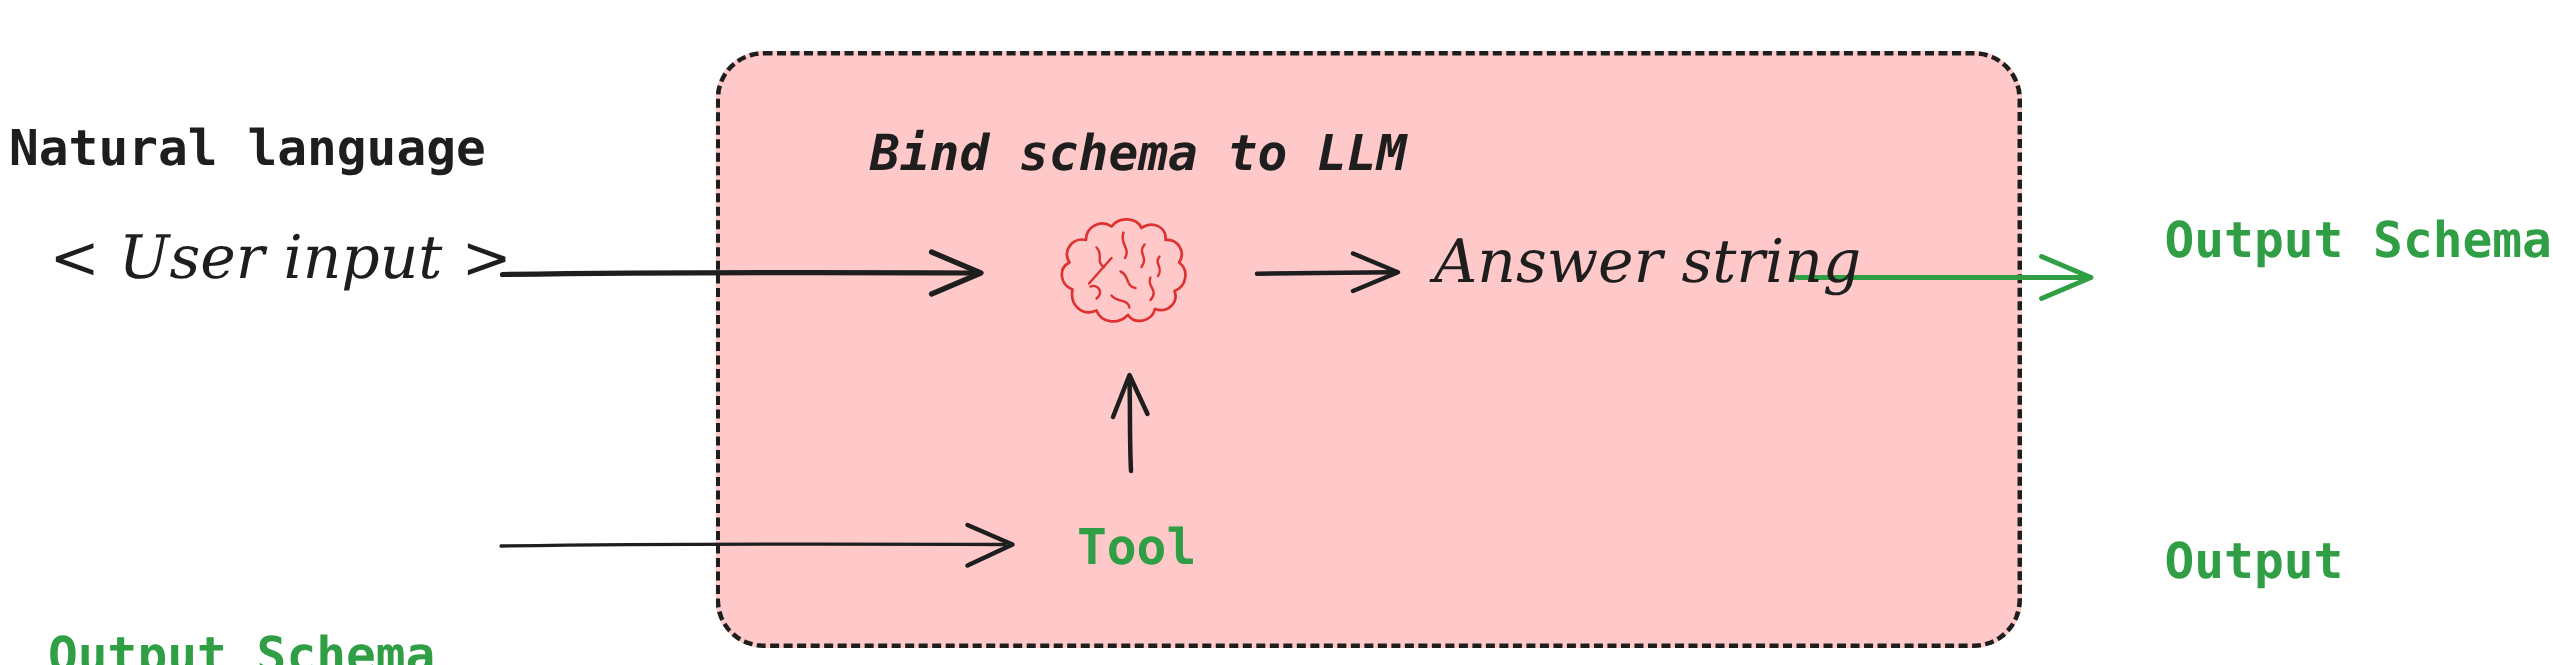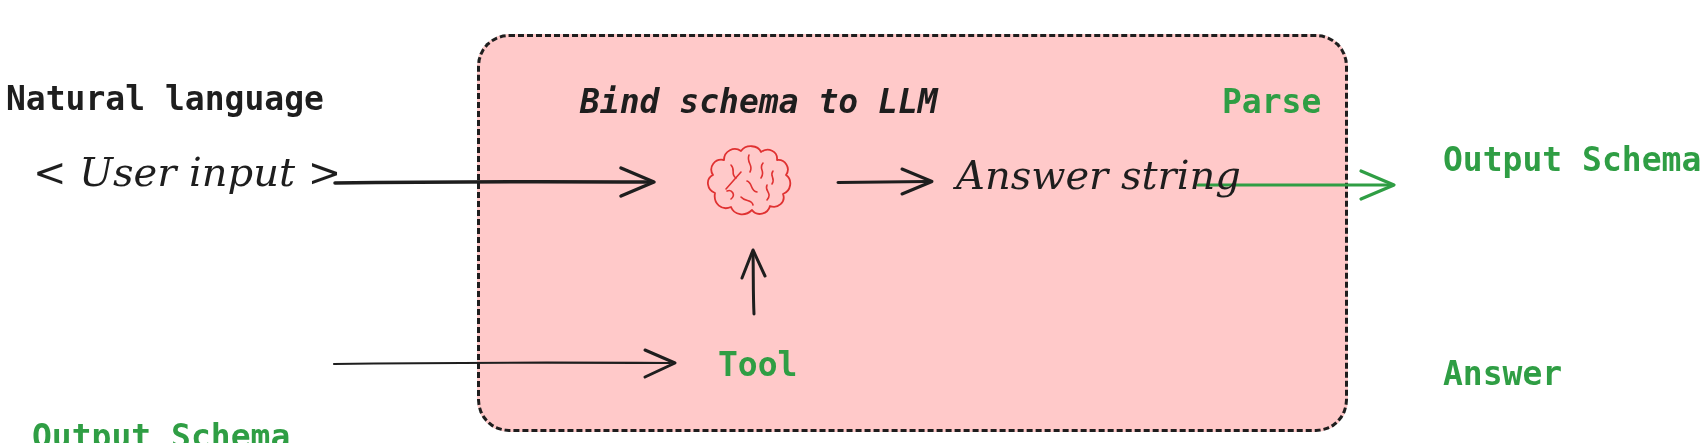--- a/index.html
+++ b/index.html
@@ -115,27 +115,26 @@
   <div class="abs hand" style="left:33px; top:127px;">&lt; User input &gt;</div>
 
   <div class="abs code green-text schema-block" style="left:32px; top:312px;">
     <div class="line">Output Schema</div>
     
     
   </div>
 
   <div class="abs code" style="left:580px; top:58px;font-style:italic;">Bind schema to LLM</div>
 
-  <div class="abs code green-text" style="left:1222px; top:58px;">Parse</div>
 
   <div class="abs code green-text" style="left:718px; top:321px;">Tool</div>
 
   <div class="abs hand" style="left:956px; top:130px;">Answer string</div>
 
   <div class="abs code green-text schema-block" style="left:1443px; top:36px;">
     <div>Output Schema</div>
     <div class="label-gap"></div>
-    <div>Answer</div>
+    <div>Output</div>
     
     
   </div>
 
 </div>
 
 </body></html>

